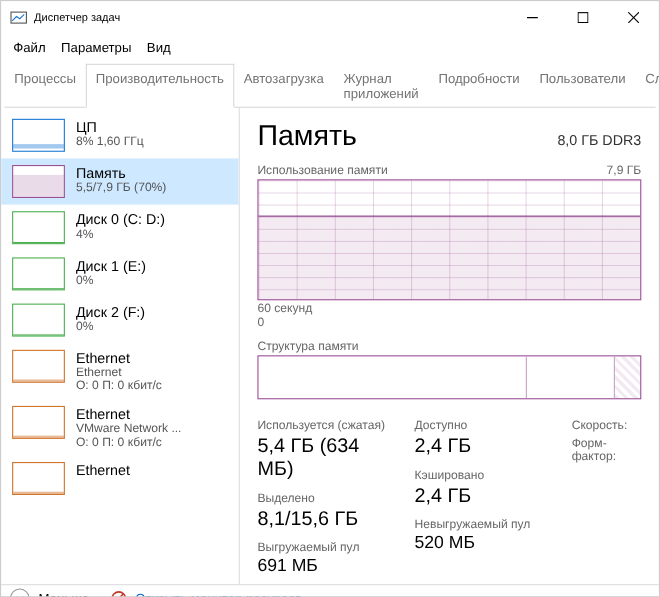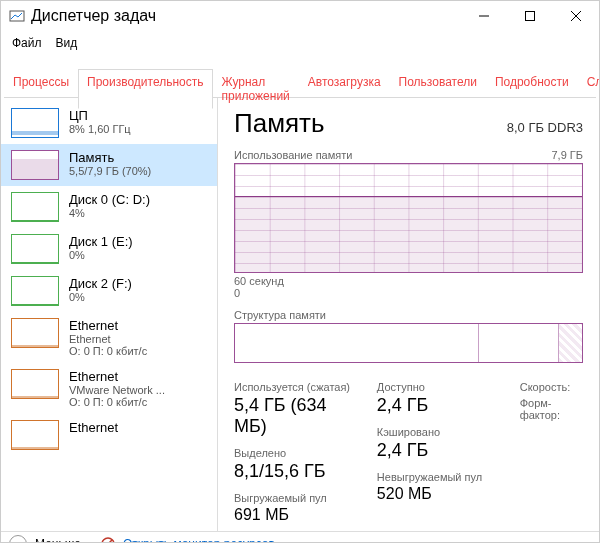--- a/index.html
+++ b/index.html
@@ -1,25 +1,25 @@
 <!DOCTYPE html>
 <html><head>
 <meta charset="utf-8">
 <style>
   * { box-sizing: border-box; margin: 0; padding: 0; }
   body { font-family: "Segoe UI", Tahoma, sans-serif; font-size: 12px; color: #000; background: #fff; width: 600px; height: 543px; overflow: hidden; border: 1px solid #ccc; }
   .titlebar { display: flex; align-items: center; height: 30px; padding: 0 0 0 8px; }
   .titlebar .icon { width: 16px; height: 16px; margin-right: 6px; display: inline-flex; }
-  .titlebar .title { flex: 1; font-size: 16px; }
+  .titlebar .title { flex: 1; font-size: 10px; }
   .winbtn { width: 46px; height: 30px; display: flex; align-items: center; justify-content: center; color: #333; }
   .winbtn svg { width: 10px; height: 10px; }
   .menubar { display: flex; gap: 0; padding: 2px 4px; font-size: 12px; }
   .menubar .mitem { padding: 3px 7px; }
   .tabs { display: flex; border-bottom: 1px solid #d9d9d9; margin: 2px 3px 0 3px; font-size: 12px; }
-  .tabs .tab { padding: 5px 8px 6px 8px; border: 1px solid transparent; border-bottom: none; position: relative; top: 12px; color: #ef4444; }
+  .tabs .tab { padding: 5px 8px 6px 8px; border: 1px solid transparent; border-bottom: none; position: relative; top: 1px; color: #737373; }
   .tabs .tab.active { background: #fff; border-color: #d9d9d9; border-bottom: 1px solid #fff; }
   .body { display: flex; height: calc(100% - 30px - 24px - 30px - 24px); }
   .sidebar { width: 217px; border-right: 1px solid #ddd; overflow-y: scroll; padding-top: 4px; }
   .sidebar::-webkit-scrollbar { width: 17px; }
   .sidebar::-webkit-scrollbar-track { background: #f0f0f0; }
   .sidebar::-webkit-scrollbar-thumb { background: #c2c2c2; }
   .srow { display: flex; padding: 6px 6px 6px 10px; gap: 10px; align-items: flex-start; cursor: default; }
   .srow.selected { background: #cde8ff; }
   .thumb { width: 48px; height: 30px; border: 1px solid; position: relative; background: #fff; flex-shrink: 0; }
   .thumb .line { position: absolute; left: 0; right: 0; }
@@ -73,30 +73,31 @@
   <div class="winbtn">
       <svg viewBox="0 0 10 10">
         <line x1="0" y1="0" x2="10" y2="10" stroke="#000"></line>
         <line x1="10" y1="0" x2="0" y2="10" stroke="#000"></line>
       </svg>
     </div>
 </div>
 
 <div class="menubar">
   <div class="mitem">Файл</div>
+  <div class="mitem">Параметры</div>
   <div class="mitem">Вид</div>
 </div>
 
 <div class="tabs">
   <div class="tab">Процессы</div>
   <div class="tab active">Производительность</div>
+  <div class="tab">Автозагрузка</div>
   <div class="tab">Журнал приложений</div>
-  <div class="tab">Автозагрузка</div>
+  <div class="tab">Подробности</div>
   <div class="tab">Пользователи</div>
-  <div class="tab">Подробности</div>
   <div class="tab">Службы</div>
 </div>
 
 <div class="body">
   <div class="sidebar" id="sidebar">
       <div class="srow">
         <div class="thumb" style="border-color: rgb(26, 120, 214);">
           <div class="line" style="bottom: 2px; height: 4px; background: rgb(26, 120, 214); opacity: 0.4;"></div>
         </div>
         <div class="sinfo">

